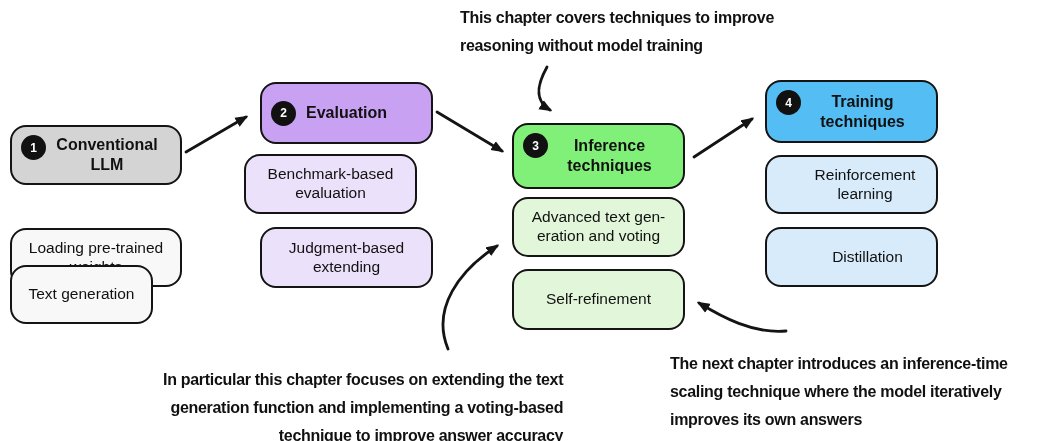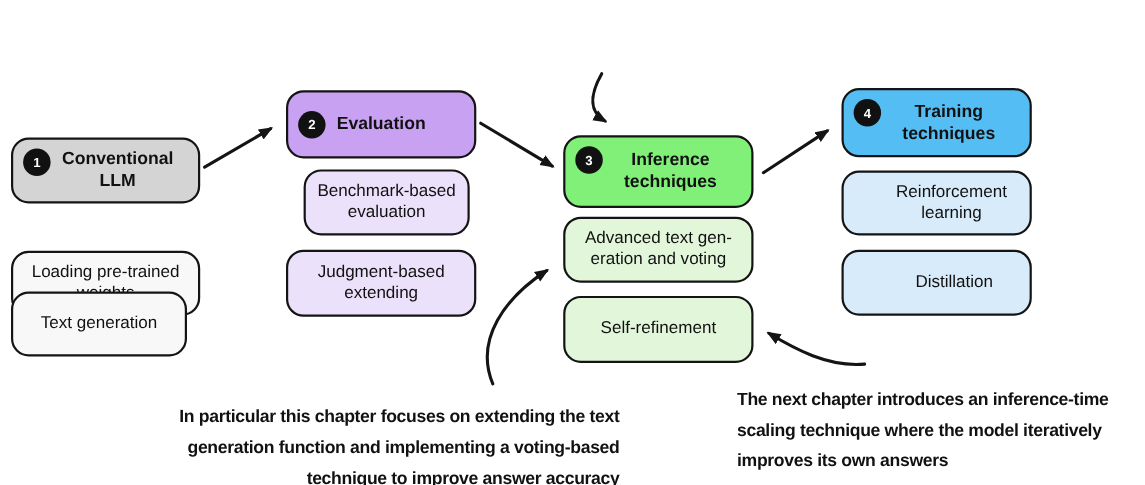--- a/index.html
+++ b/index.html
@@ -21,24 +21,24 @@
     background:#111;color:#fff;font-size:12px;font-weight:bold;
     display:flex;align-items:center;justify-content:center;line-height:1;
   }
   .badge.tl{top:8px;}
   .badge.ctr{top:calc(50% - 12.5px);}
   .title{flex:1;}
   .title.ml{margin-left:22px;}
   
   .g1h{left:10px;top:125px;width:172px;height:60px;}
   .g1a{left:10px;top:196px;width:172px;height:59px;margin-top:32px;}
-  .g1b{left:10px;top:265px;width:160px;height:59px;}
+  .g1b{left:10px;top:265px;width:143px;height:59px;}
   
   .g2h{left:260px;top:82px;width:173px;height:62px;}
-  .g2a{left:276px;top:154px;width:151px;height:60px;}
+  .g2a{left:244px;top:154px;width:173px;height:60px;}
   .g2b{left:260px;top:227px;width:173px;height:61px;}
   
   .g3h{left:512px;top:123px;width:173px;height:66px;}
   .g3a{left:512px;top:197px;width:173px;height:60px;}
   .g3b{left:512px;top:269px;width:173px;height:61px;}
   
   .g4h{left:765px;top:80px;width:173px;height:63px;}
   .g4a{left:765px;top:155px;width:173px;height:59px;padding-left:27px;}
   .g4b{left:765px;top:227px;width:173px;height:60px;}
   .note{
@@ -84,20 +84,22 @@
 
   <div class="box hdr g4h" style="background: rgb(84, 189, 243);">
     <span class="badge tl">4</span>
     <span class="title ml">Training
 techniques</span>
   </div>
   <div class="box sub g4a" style="background: rgb(215, 235, 250);">Reinforcement
 learning</div>
   <div class="box sub g4b" style="background: rgb(215, 235, 250); padding-left: 32px;">Distillation</div>
 
+  <div class="note note-top">This chapter covers techniques to improve
+reasoning without model training</div>
   <div class="note note-bl">In particular this chapter focuses on extending the text
 generation function and implementing a voting-based
 technique to improve answer accuracy</div>
   <div class="note note-br">The next chapter introduces an inference-time
 scaling technique where the model iteratively
 improves its own answers</div>
 
   <svg class="arrows" width="1041" height="441" viewBox="0 0 1041 441">
     <defs>
       <marker id="ah" viewBox="0 0 10 8" refX="8" refY="4" markerWidth="13" markerHeight="11" markerUnits="userSpaceOnUse" orient="auto-start-reverse">

